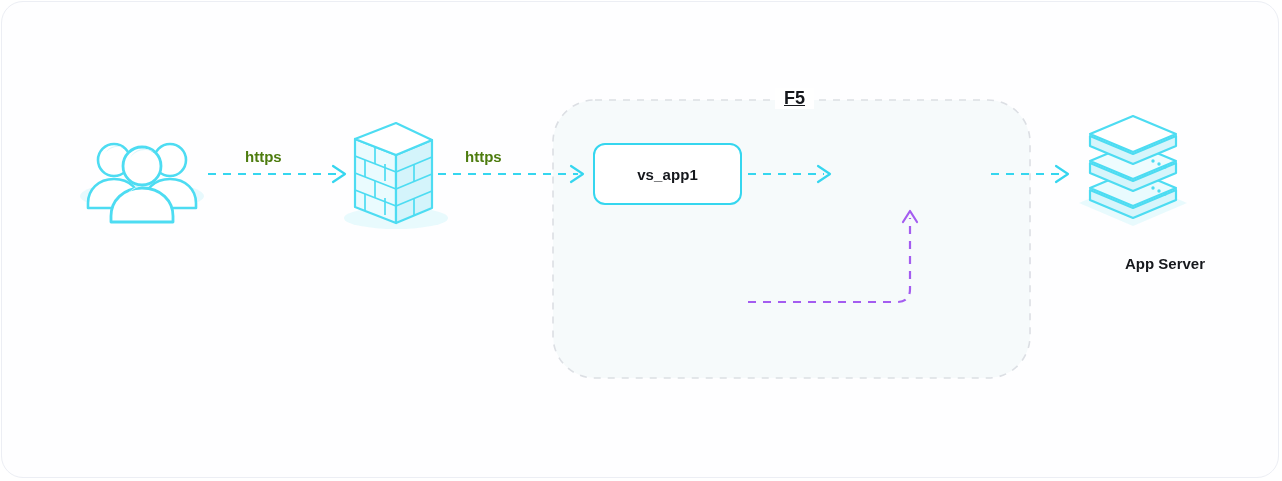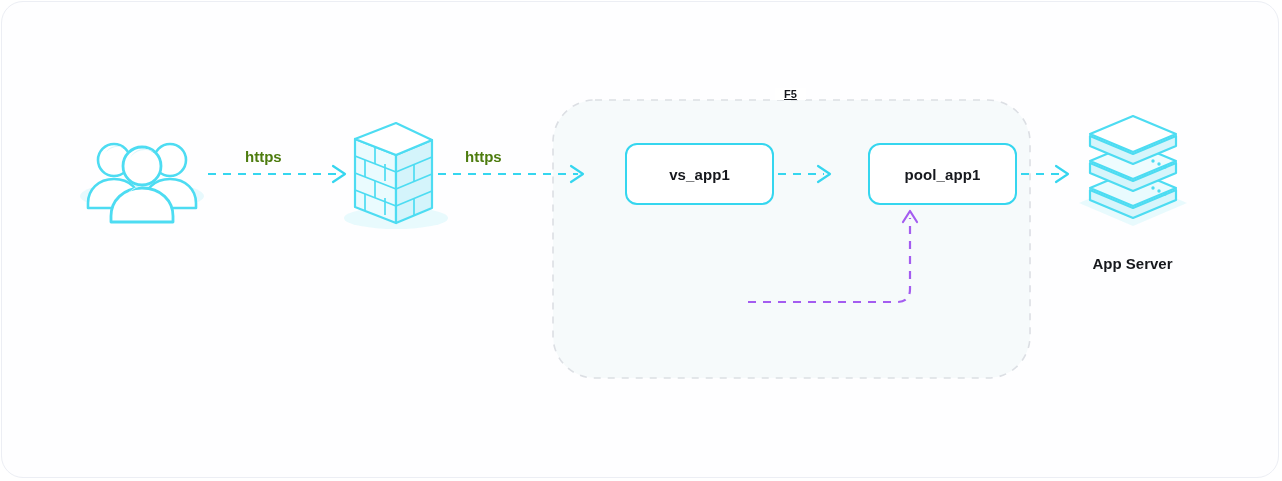--- a/index.html
+++ b/index.html
@@ -37,21 +37,20 @@
     overflow: visible;
   }
   .node-box {
     position: absolute;
     box-sizing: border-box;
     background: #ffffff;
     border-radius: 12px;
     display: flex;
     align-items: center;
     justify-content: center;
-    margin-left: 32px;
   }
   .node-box .node-label {
     font-size: 15px;
     font-weight: bold;
     color: #16181d;
     letter-spacing: 0.1px;
     white-space: nowrap;
   }
   #vs-app1 {
     left: 593px; top: 143px; width: 149px; height: 62px;
@@ -70,32 +69,32 @@
     font-size: 15px;
     font-weight: bold;
     color: #4d7c0f;
     white-space: nowrap;
   }
   #label-https-1 { left: 245px; top: 148px; }
   #label-https-2 { left: 465px; top: 148px; }
   #label-f5 {
     position: absolute;
     left: 775px; top: 88px;
-    font-size: 11px;
+    font-size: 18px;
     font-weight: bold;
     color: #16181d;
     background: #ffffff;
     padding: 0 9px;
     text-decoration: underline;
   }
   #label-app-server {
     position: absolute;
     left: 1060px; top: 255px;
     width: 145px;
-    text-align: center;
+    text-align: right;
     font-size: 15px;
     font-weight: bold;
     color: #16181d;
   }
 </style>
 </head>
 <body>
 
 <div id="canvas">
 
@@ -205,23 +204,20 @@
       <path d="M748 302 L897 302 Q910 302 910 289 L910 218" stroke="#a45cf0" stroke-width="2.2" stroke-dasharray="8 7" fill="none"></path>
       <path d="M903 222 L910 211 L917 222" stroke="#a45cf0" stroke-width="2.2" fill="none" stroke-linecap="round" stroke-linejoin="round"></path>
     </g>
 
   </svg>
 
   <div class="node-box" id="vs-app1">
     <span class="node-label">vs_app1</span>
   </div>
 
-  <div class="node-box" id="pool-app1">
-    <span class="node-label">pool_app1</span>
-  </div>
 
 
   <div class="edge-label" id="label-https-1">https</div>
 
   <div class="edge-label" id="label-https-2">https</div>
 
   <div id="label-f5">F5</div>
 
   <div id="label-app-server">App Server</div>
 

